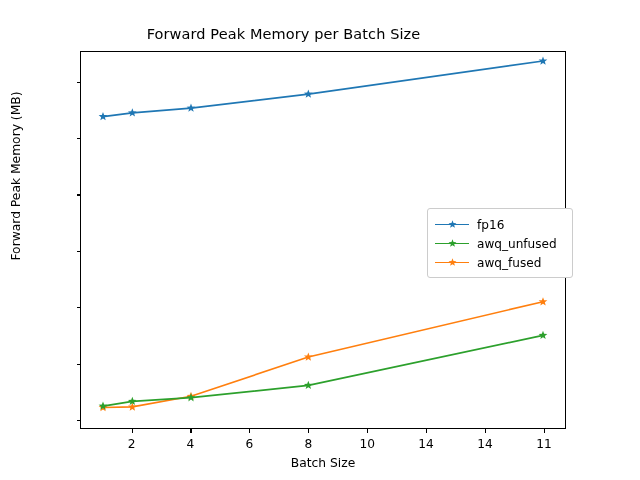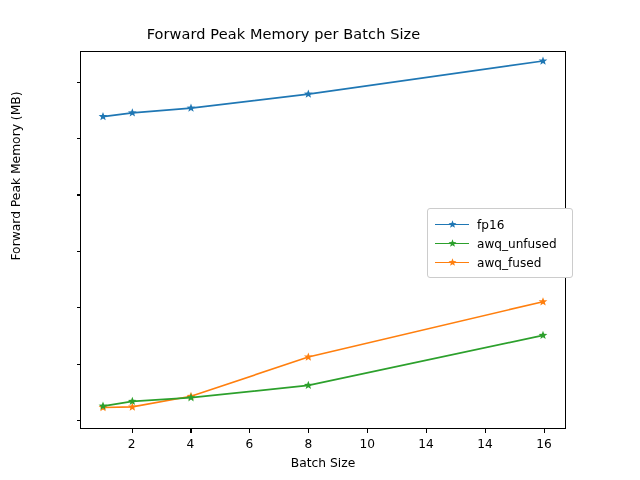--- a/index.html
+++ b/index.html
@@ -145,21 +145,21 @@
 
   <div id="ytick-labels"></div>
   <div id="xtick-labels">
       <div class="xtick-label" style="left: 131.545px;">2</div>
       <div class="xtick-label" style="left: 190.455px;">4</div>
       <div class="xtick-label" style="left: 249.364px;">6</div>
       <div class="xtick-label" style="left: 308.273px;">8</div>
       <div class="xtick-label" style="left: 367.182px;">10</div>
       <div class="xtick-label" style="left: 426.091px;">14</div>
       <div class="xtick-label" style="left: 485px;">14</div>
-      <div class="xtick-label" style="left: 543.909px;">16</div>
+      <div class="xtick-label" style="left: 543.909px;">11</div>
     </div>
 
   <div id="plot-area">
     <svg id="svg-lines" viewBox="0 0 486 378" preserveAspectRatio="none">
         <g>
           <polyline points="22.09,64.88 51.55,61.21 110.45,56.42 228.27,42.31 463.91,9.03" fill="none" stroke="#1f77b4" stroke-width="1.7"></polyline>
           <path d="M22.09,60.28L23.23,63.32L26.47,63.46L23.93,65.48L24.79,68.60L22.09,66.81L19.39,68.60L20.25,65.48L17.72,63.46L20.96,63.32Z" fill="#1f77b4"></path>
           <path d="M51.55,56.61L52.68,59.65L55.92,59.79L53.38,61.81L54.25,64.93L51.55,63.15L48.84,64.93L49.71,61.81L47.17,59.79L50.41,59.65Z" fill="#1f77b4"></path>
           <path d="M110.45,51.82L111.59,54.85L114.83,55.00L112.29,57.01L113.16,60.14L110.45,58.35L107.75,60.14L108.62,57.01L106.08,55.00L109.32,54.85Z" fill="#1f77b4"></path>
           <path d="M228.27,37.71L229.41,40.75L232.65,40.89L230.11,42.91L230.98,46.03L228.27,44.25L225.57,46.03L226.44,42.91L223.90,40.89L227.14,40.75Z" fill="#1f77b4"></path>

